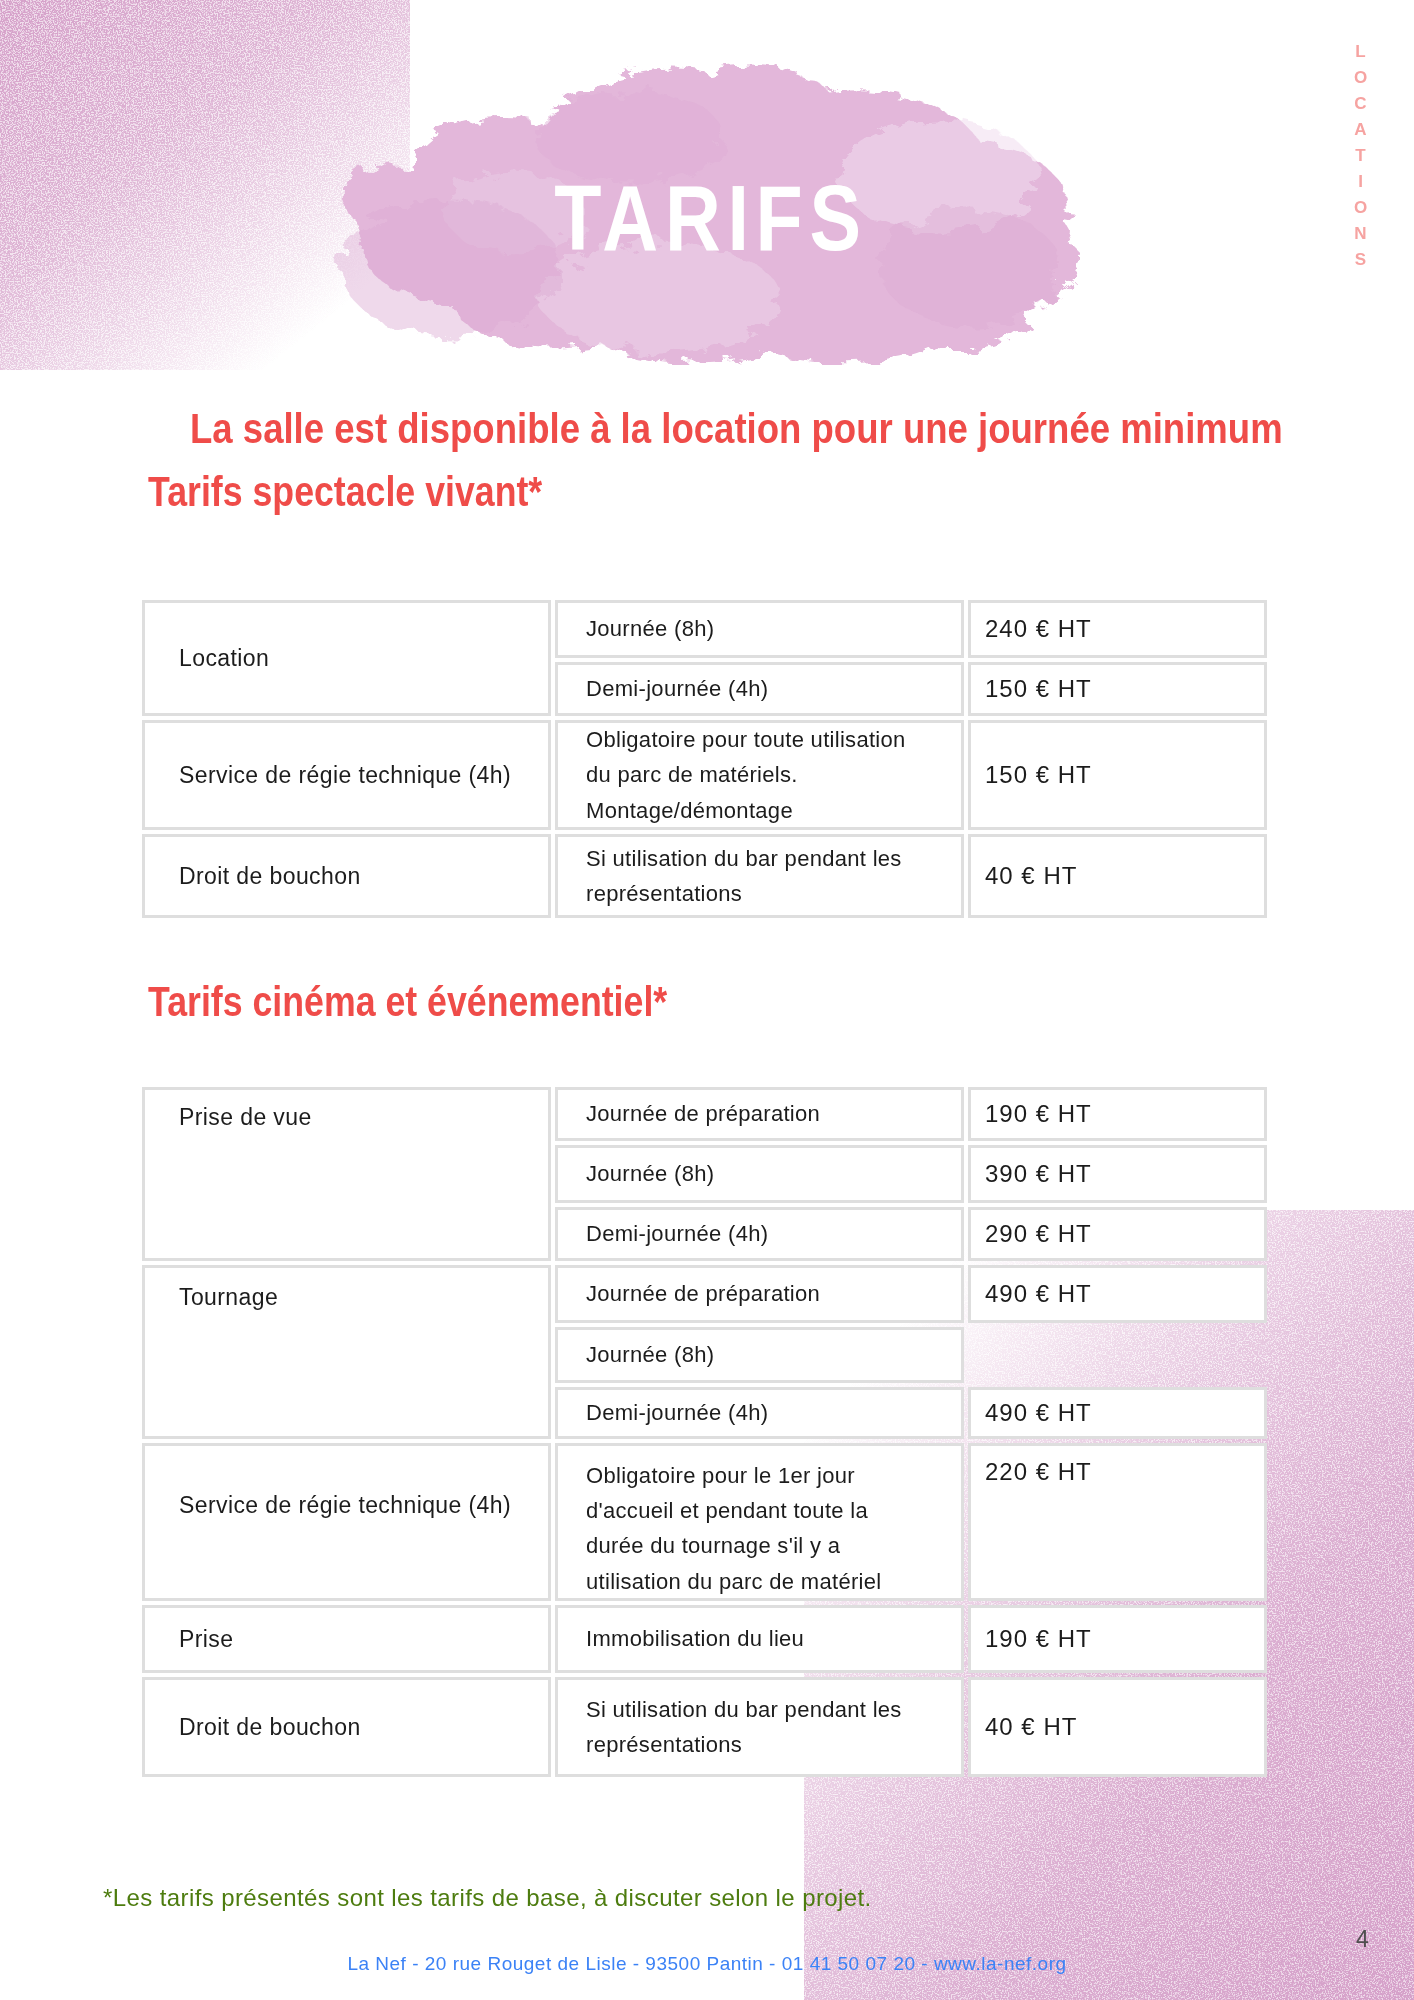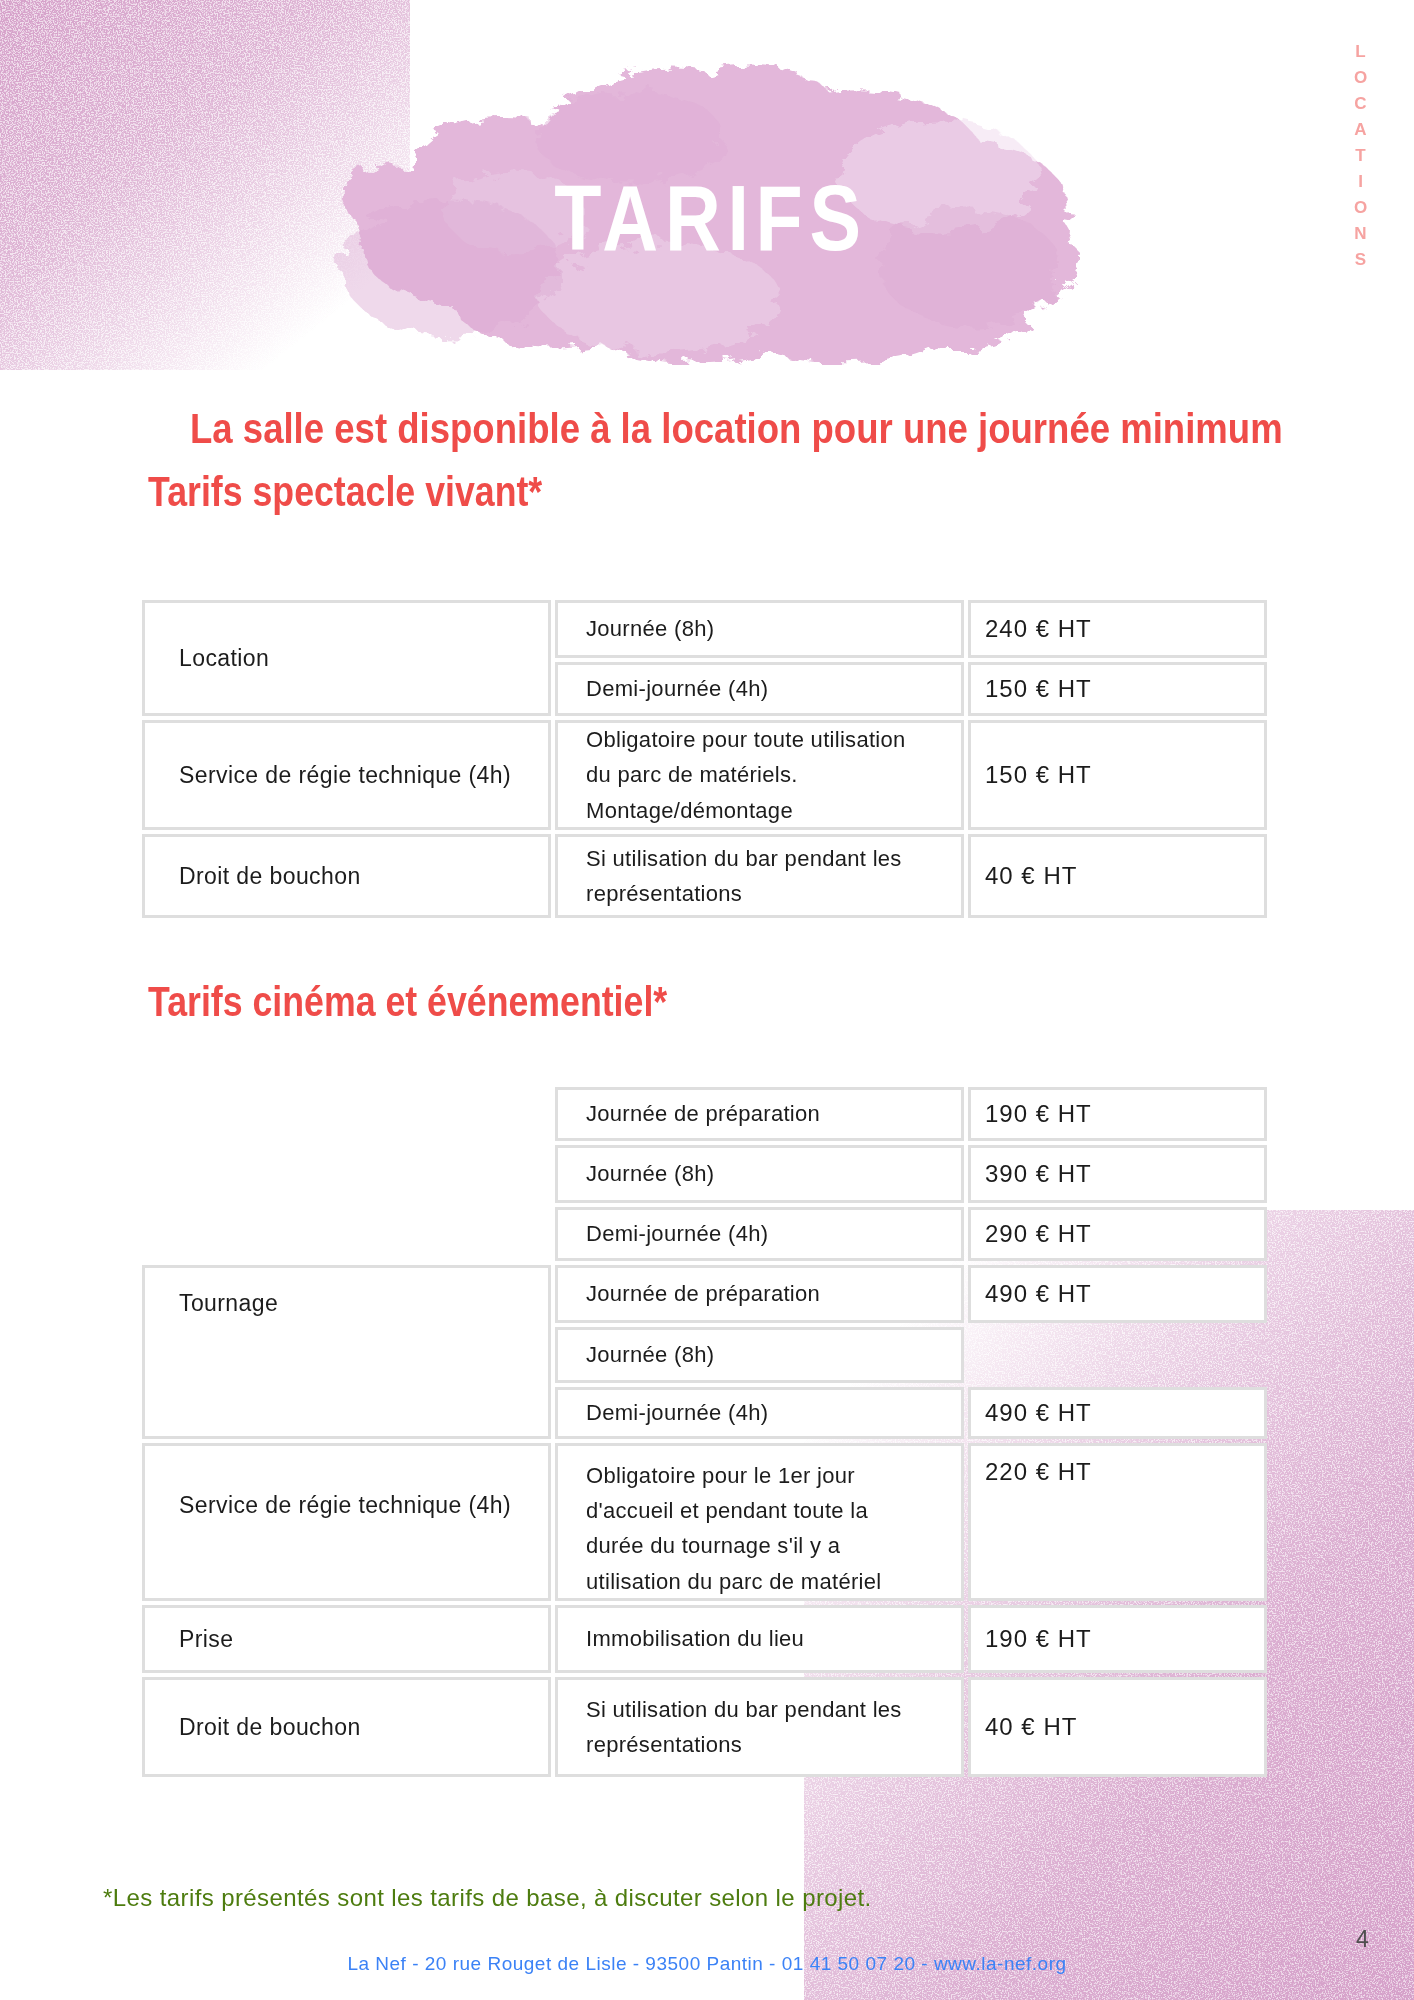--- a/index.html
+++ b/index.html
@@ -58,21 +58,21 @@
   }
   .cell {
     background:#ffffff; border:3px solid #dedede; box-sizing:border-box;
     display:flex; align-items:center;
   }
   .cat   { padding-left:34px; font-size:23px; letter-spacing:0.4px; }
   .item  { padding-left:28px; padding-right:42px; font-size:22px; line-height:1.6; letter-spacing:0.3px; }
   .price { padding-left:14px; font-size:24px; letter-spacing:1px; white-space:nowrap; }
   .v-top    { align-items:flex-start; }
   .pt-16 { padding-top:14px; }
-  .pt-22 { padding-top:22px; }
+  .pt-22 { padding-top:16px; }
   .pt-46 { padding-top:46px; }
   .pt-12 { padding-top:12px; }
 
   .footnote {
     position:absolute; left:103px; top:1884px;
     font-size:24px; letter-spacing:0.4px; color:#4d7c0f; z-index:2;
   }
   .footer-line {
     position:absolute; left:0; top:1953px; width:100%;
     text-align:center; font-size:19px; letter-spacing:0.5px;
@@ -171,20 +171,21 @@
     <div class="cell item" style="grid-area:3/2/4/3">Obligatoire pour toute utilisation du parc de matériels. Montage/démontage</div>
     <div class="cell price" style="grid-area:3/3/4/4">150 € HT</div>
     <div class="cell cat" style="grid-area:4/1/5/2">Droit de bouchon</div>
     <div class="cell item" style="grid-area:4/2/5/3">Si utilisation du bar pendant les représentations</div>
     <div class="cell price" style="grid-area:4/3/5/4">40 € HT</div>
   </div>
 
   <div class="section-heading h-cinema">Tarifs cinéma et événementiel*</div>
 
   <div class="tbl tbl-2">
+    <div class="cell cat v-top pt-16" style="grid-area:1/1/4/2">Prise de vue</div>
     <div class="cell item" style="grid-area:1/2/2/3">Journée de préparation</div>
     <div class="cell price" style="grid-area:1/3/2/4">190 € HT</div>
     <div class="cell item" style="grid-area:2/2/3/3">Journée (8h)</div>
     <div class="cell price" style="grid-area:2/3/3/4">390 € HT</div>
     <div class="cell item" style="grid-area:3/2/4/3">Demi-journée (4h)</div>
     <div class="cell price" style="grid-area:3/3/4/4">290 € HT</div>
 
     <div class="cell cat v-top pt-22" style="grid-area:4/1/7/2">Tournage</div>
     <div class="cell item" style="grid-area:4/2/5/3">Journée de préparation</div>
     <div class="cell price" style="grid-area:4/3/5/4">490 € HT</div>

